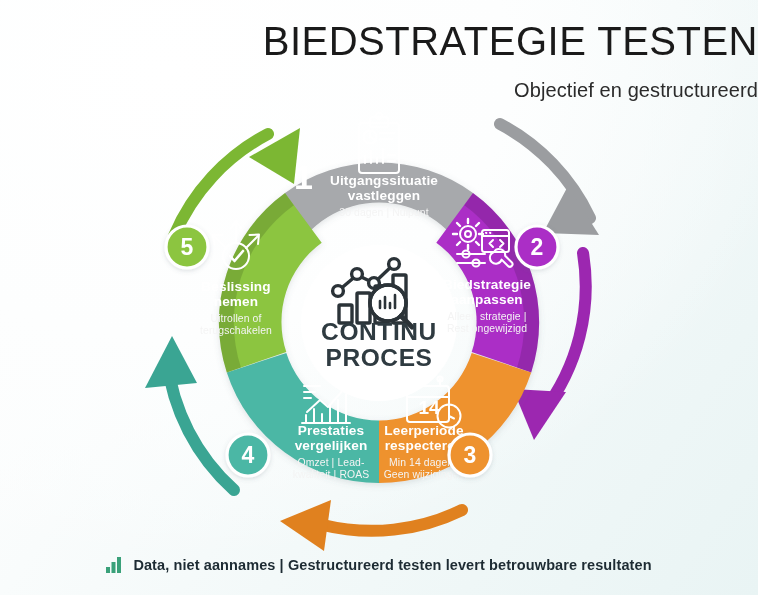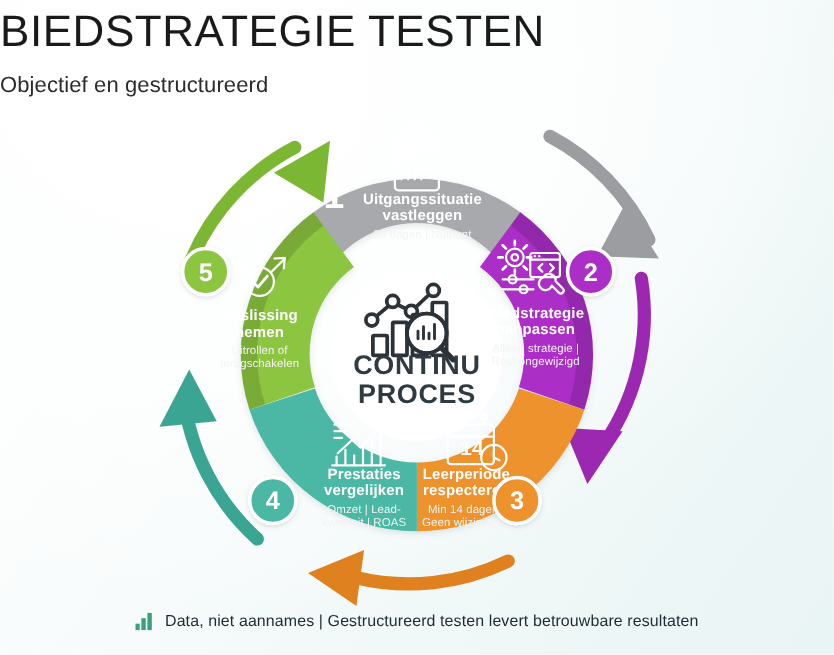--- a/index.html
+++ b/index.html
@@ -7,36 +7,36 @@
     width:758px;height:595px;overflow:hidden;
     font-family:"Liberation Sans", sans-serif;
     background:
       radial-gradient(ellipse 900px 700px at 22% 12%, #ffffff 0%, #fdfefe 38%, rgba(255,255,255,0) 70%),
       linear-gradient(125deg,#ffffff 0%,#fbfdfd 28%,#f3f9f9 58%,#e9f4f4 100%);
     position:relative;
   }
   .stage{position:absolute;inset:0;}
 
   
-  .header{position:absolute;left:0;right:0;top:8px;text-align:left;}
+  .header{position:absolute;left:0;right:0;top:20px;text-align:right;}
   .title{
     font-size:40px;letter-spacing:.5px;color:#1a1a1a;font-weight:400;
     line-height:1.06;margin:0;
   }
   .subtitle{
     font-size:20px;color:#2b2b2b;font-weight:400;margin-top:17px;letter-spacing:.1px;
   }
 
   
   .wheel{position:absolute;left:0;top:0;width:758px;height:595px;}
 
   
   .footer{
     position:absolute;left:0;right:0;bottom:22px;
-    display:flex;justify-content:center;gap:9px;
+    display:flex;justify-content:center;gap:9px;font-weight:bold;
   }
   .footer-text{font-size:14.5px;color:#1d2b33;letter-spacing:.1px;}
   .footer-icon{display:block;}
 
   
   .seg-title{
     font-family:"Liberation Sans", sans-serif;
     font-size:13.6px;font-weight:bold;fill:#ffffff;letter-spacing:.15px;
   }
   .seg-sub{

